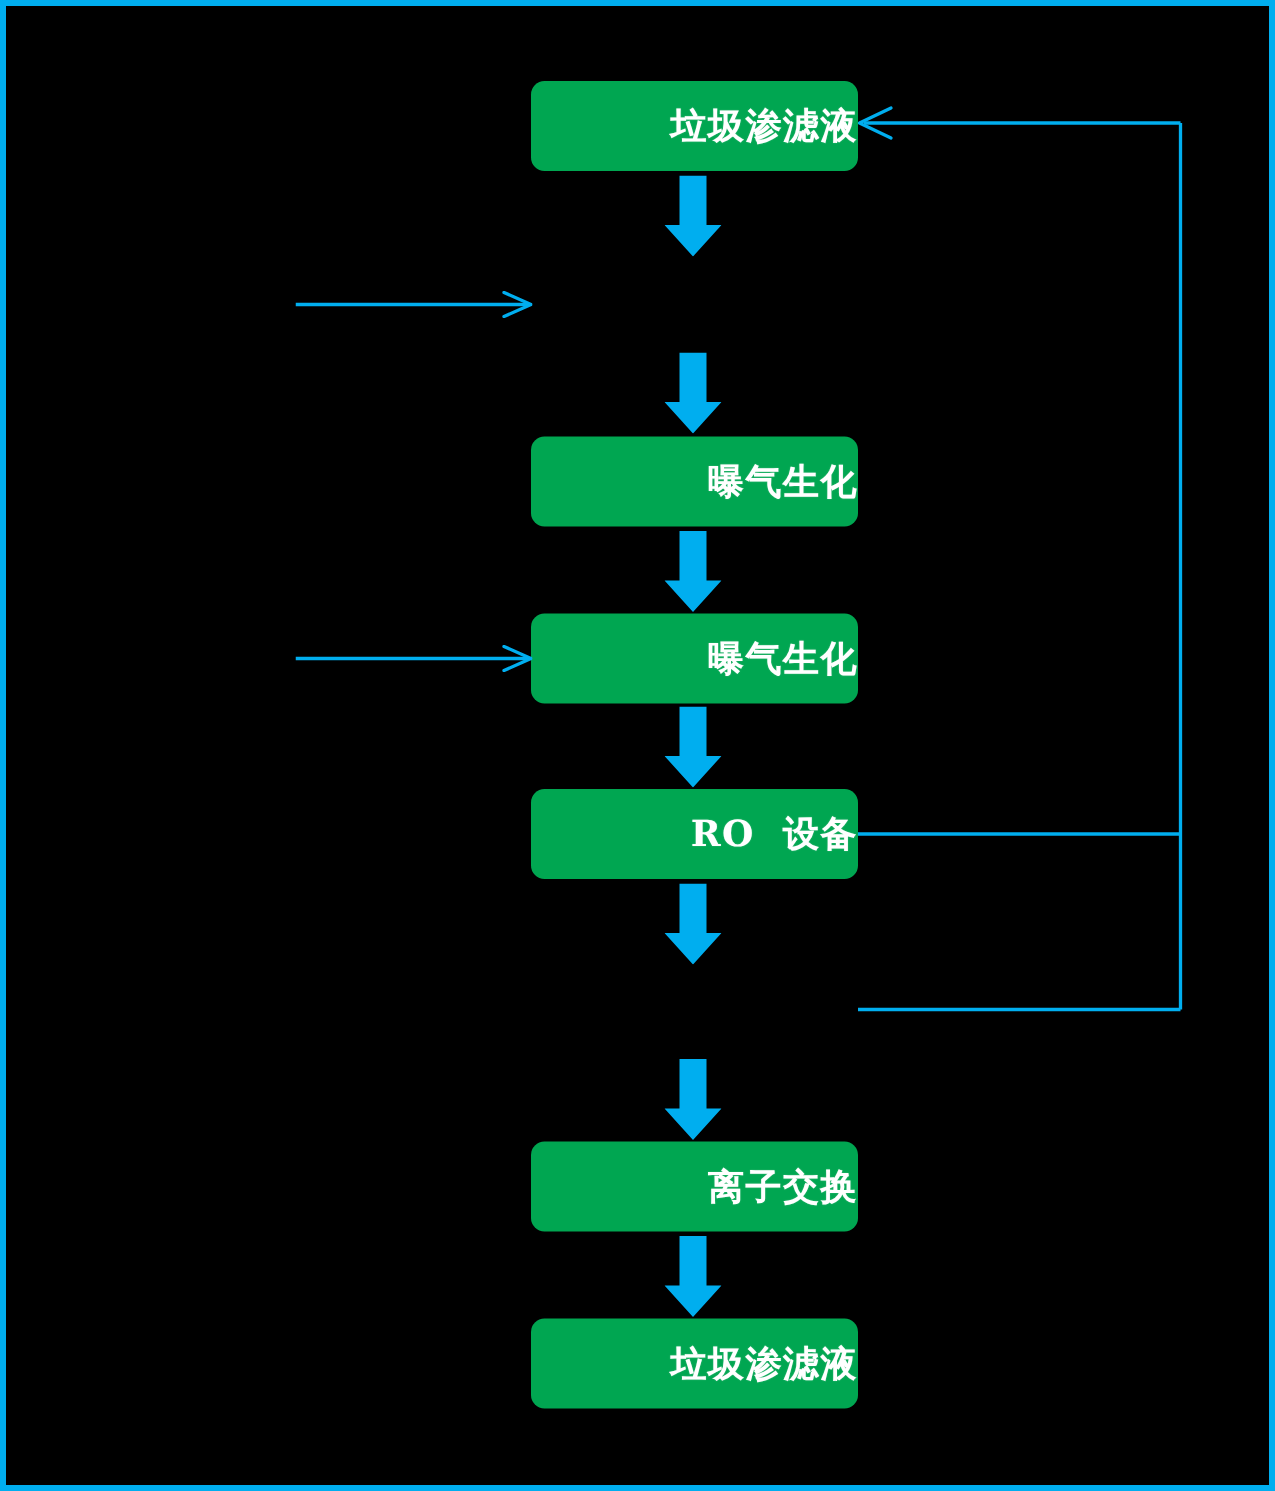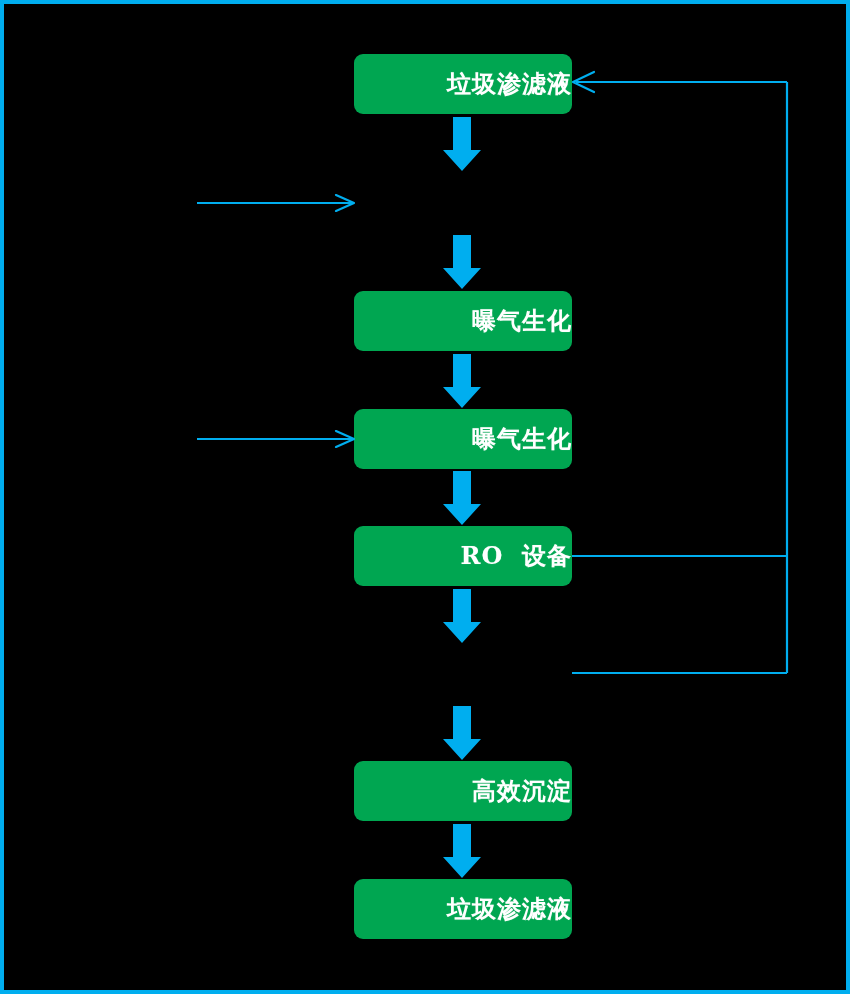--- a/index.html
+++ b/index.html
@@ -89,21 +89,21 @@
   <div class="node" style="top:287px">
     <span class="node-label">曝气生化</span>
   </div>
   <div class="node" style="top:522px">
     <span class="node-label">RO  设备</span>
   </div>
   <div class="node" style="top:405px">
     <span class="node-label">曝气生化</span>
   </div>
   <div class="node" style="top:757px">
-    <span class="node-label">高效沉淀</span>
+    <span class="node-label">离子交换</span>
   </div>
   <div class="node" style="top:875px">
     <span class="node-label">垃圾渗滤液</span>
   </div>
 
   <div class="fat-arrow" style="top:113px">
     <svg width="38" height="54" viewBox="0 0 38 54">
         <polygon points="10,0 28,0 28,33 38,33 19,54 0,33 10,33" fill="#00AEEF"></polygon>
       </svg>
   </div>

